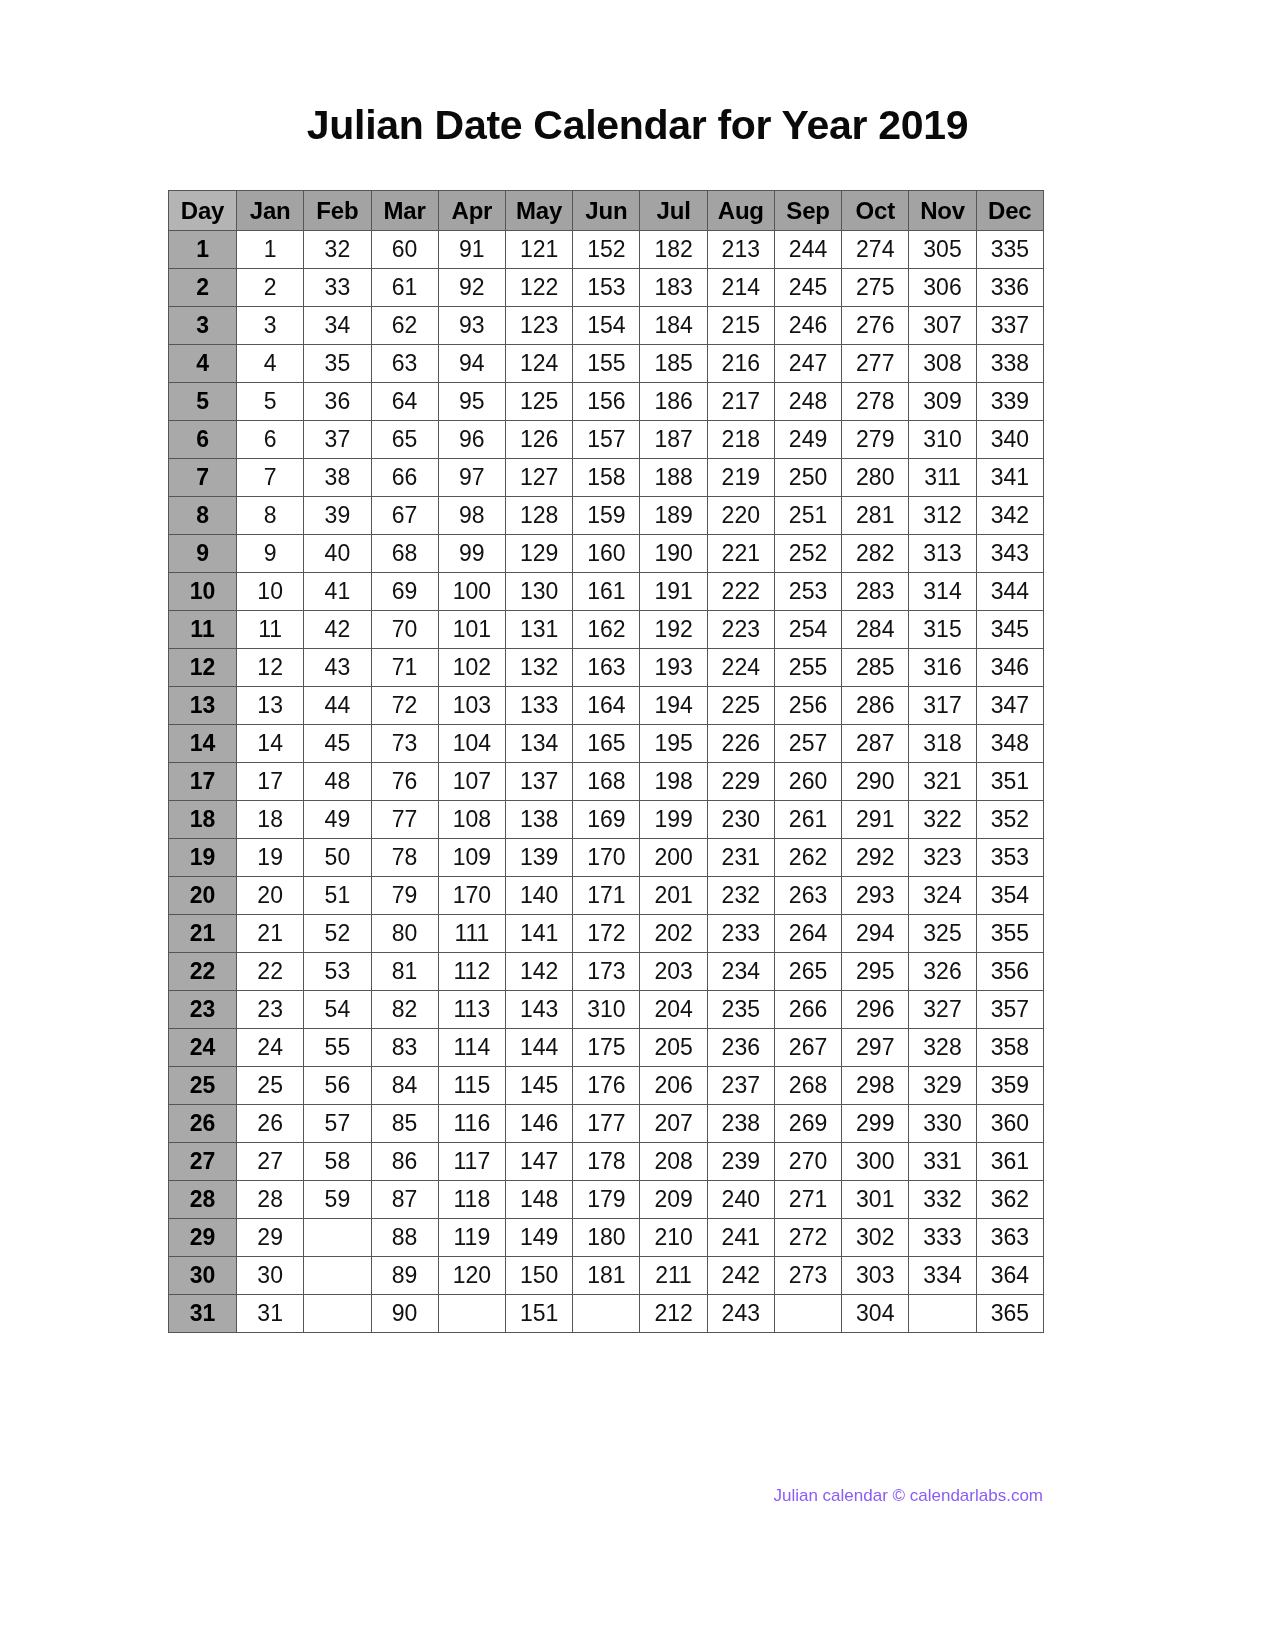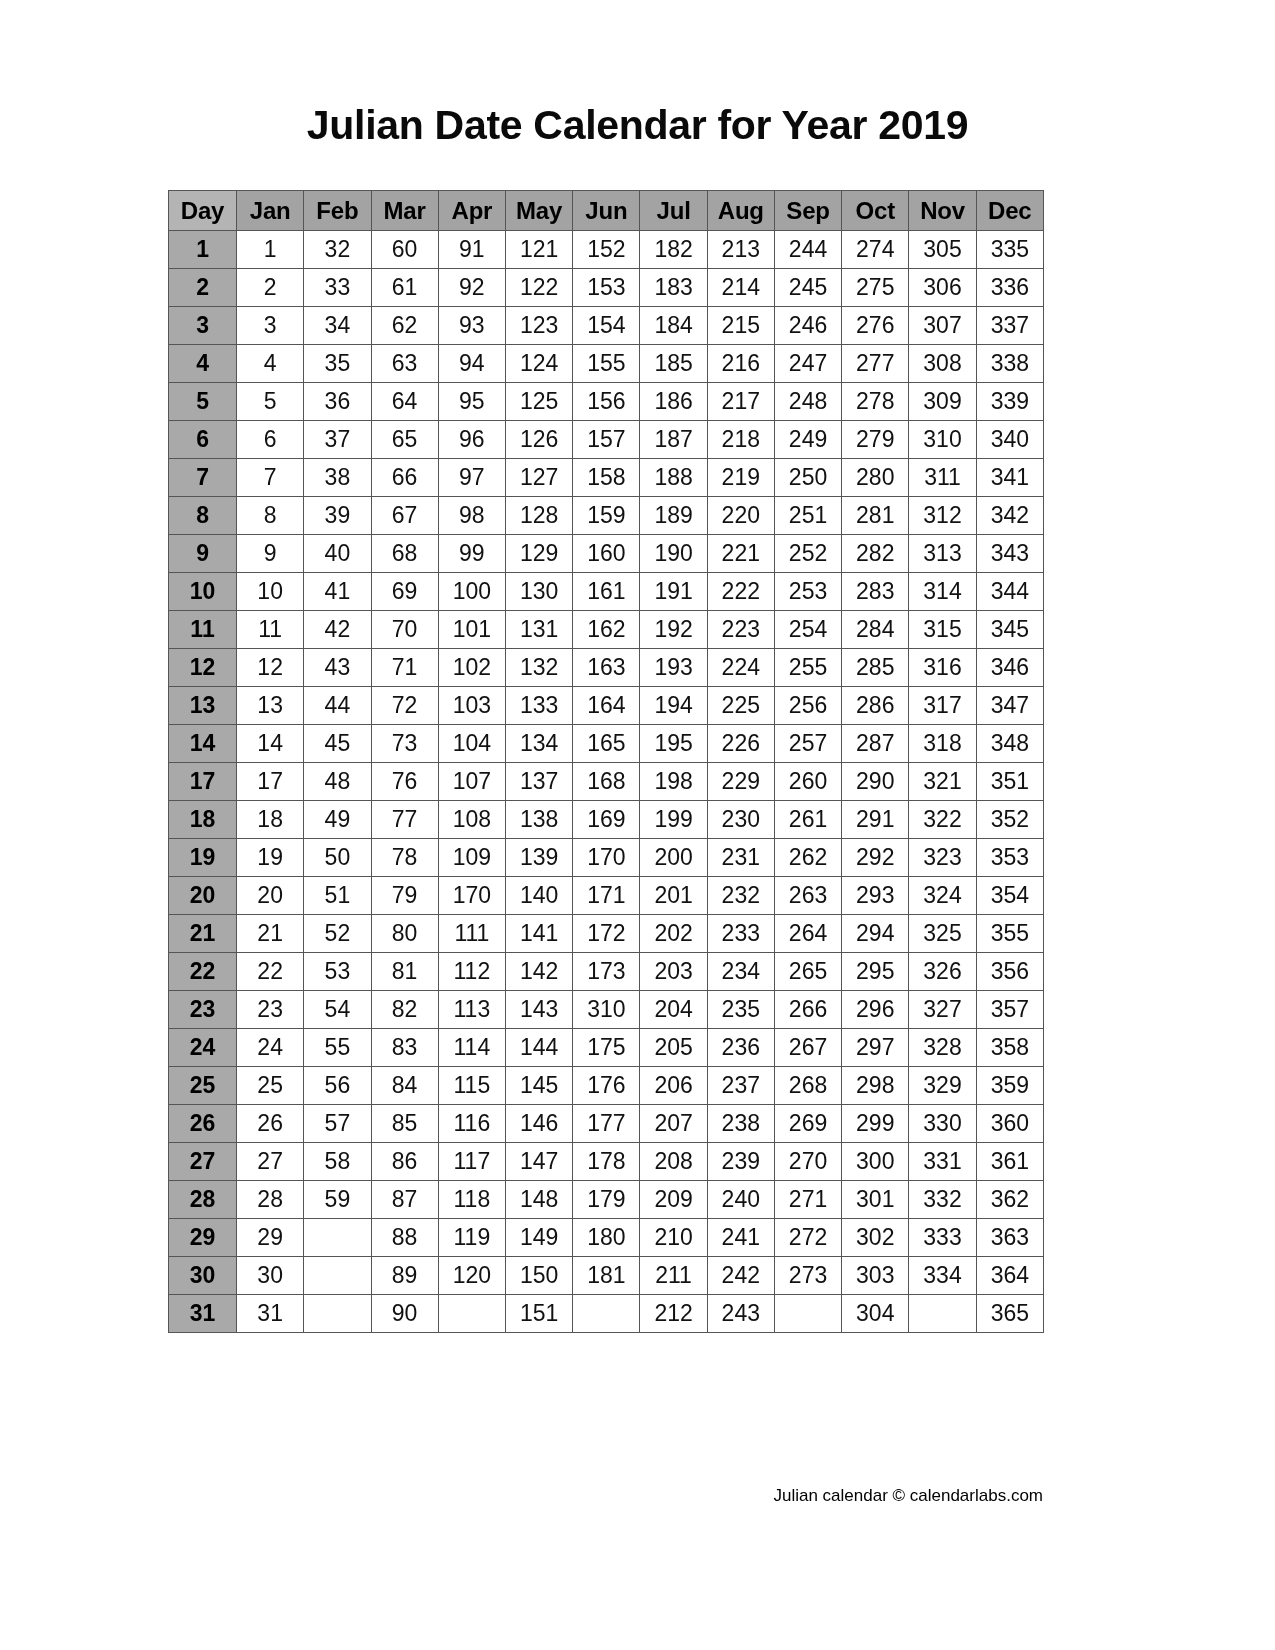--- a/index.html
+++ b/index.html
@@ -100,21 +100,21 @@
 
   
   .footer {
     position: absolute;
     top: 1486px;
     left: 0;
     width: 1275px;
     padding-right: 232px;
     text-align: right;
     font-size: 17px;
-    color: #000000;
+    color: #8b5cf6;
     font-family: "Liberation Sans", "DejaVu Sans", sans-serif;
     white-space: nowrap;
   }
 </style>
 </head>
 <body>
 
 <div class="page">
 
   <div class="title">Julian Date Calendar for Year 2019</div>

